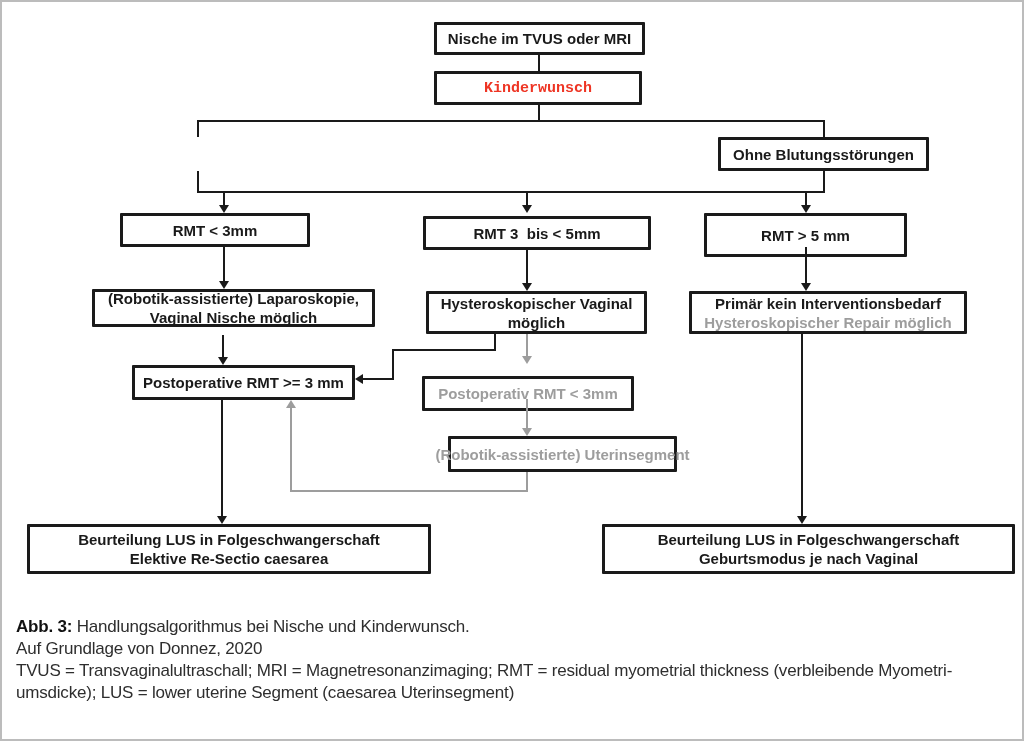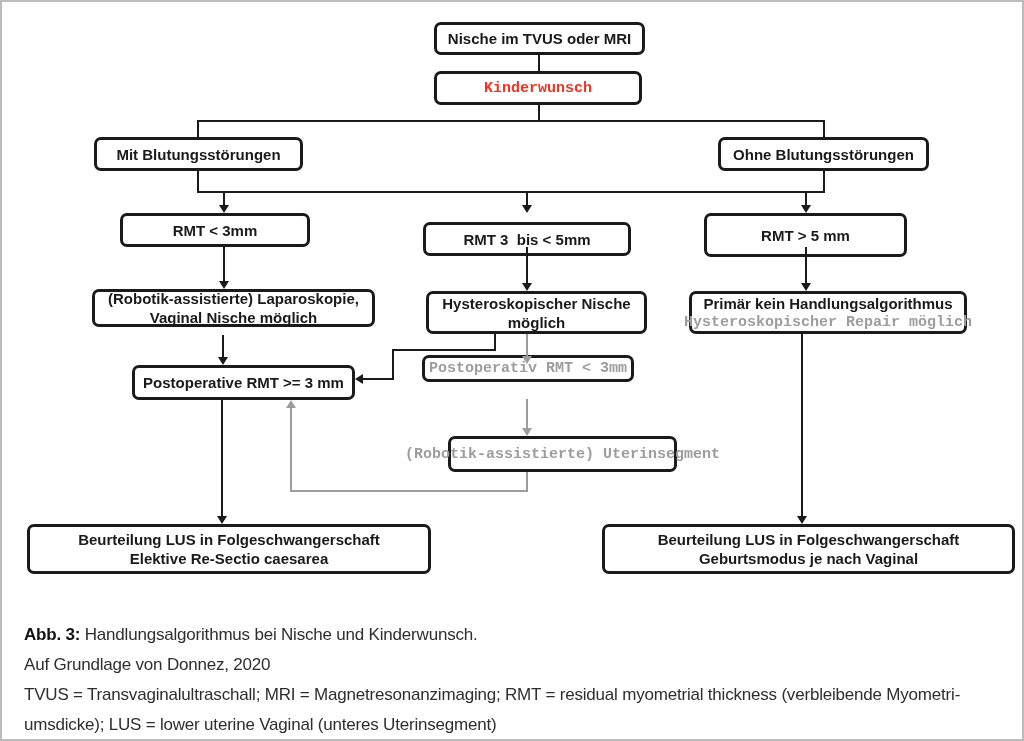--- a/index.html
+++ b/index.html
@@ -7,89 +7,86 @@
     position:relative;width:1024px;height:741px;margin:0 auto;
     background:#ffffff;border:2px solid #bcbcbc;box-sizing:border-box;
     font-family:"Liberation Sans",sans-serif;overflow:hidden;
     --ink:#1a1a1a;
     --highlight-red:#ee3524;
     --secondary-gray:#9d9d9d;
     --caption-ink:#2e2e2e;
   }
   .node{
     position:absolute;box-sizing:border-box;border:3px solid var(--ink);
-    border-radius:7px;background:#fff;display:flex;flex-direction:column;
+    border-radius:1px;background:#fff;display:flex;flex-direction:column;
     align-items:center;justify-content:center;text-align:center;
     font-weight:bold;font-size:15px;line-height:19px;color:var(--ink);
     white-space:pre;
   }
   .node span{display:block;}
   .red{color:var(--highlight-red);font-family:Liberation Mono, monospace;}
-  .gray{color:var(--secondary-gray);font-family:Liberation Mono, monospace;}
+  .gray{color:var(--secondary-gray);}
   .lv{position:absolute;width:2px;background:var(--ink);}
   .lh{position:absolute;height:2px;background:var(--ink);}
   .lv.g,.lh.g{background:var(--secondary-gray);}
   .ad{position:absolute;width:0;height:0;border-left:5px solid transparent;border-right:5px solid transparent;border-top:8px solid var(--ink);}
   .ad.g{border-top-color:var(--secondary-gray);}
   .al{position:absolute;width:0;height:0;border-top:5px solid transparent;border-bottom:5px solid transparent;border-right:8px solid var(--ink);}
   .au{position:absolute;width:0;height:0;border-left:5px solid transparent;border-right:5px solid transparent;border-bottom:8px solid var(--secondary-gray);}
   .caption{
     position:absolute;left:14px;top:614px;width:1000px;
     color:var(--caption-ink);font-size:17px;line-height:22px;letter-spacing:-0.2px;
   }
-  .caption p{margin:8px;}
+  .caption p{margin:0;}
   .caption .b{font-weight:bold;color:#111;}
 </style>
 </head>
 <body>
 
 <div id="page" style="--highlight-red: #ee3524; --secondary-gray: #9d9d9d; --line-black: #1a1a1a;">
 
   <div class="node" style="left:432px;top:20px;width:211px;height:33px">
     <span>Nische im TVUS oder MRI</span>
   </div>
 
   <div class="node" style="left:432px;top:69px;width:208px;height:34px">
     <span class="red">Kinderwunsch</span>
   </div>
 
-  <div class="node" style="left:92px;top:135px;width:209px;height:34px">
-    <span>Mit Blutungsstörungen</span>
-  </div>
   <div class="node" style="left:716px;top:135px;width:211px;height:34px">
     <span>Ohne Blutungsstörungen</span>
   </div>
 
   <div class="node" style="left:118px;top:211px;width:190px;height:34px">
     <span>RMT &lt; 3mm</span>
   </div>
-  <div class="node" style="left:421px;top:220px;width:208px;height:34px">
+  <div class="node" style="left:421px;top:214px;width:228px;height:34px">
     <span>RMT 3  bis &lt; 5mm</span>
   </div>
   <div class="node" style="left:702px;top:211px;width:203px;height:44px">
     <span>RMT &gt; 5 mm</span>
   </div>
 
   <div class="node" style="left:90px;top:287px;width:283px;height:38px">
     <span>(Robotik-assistierte) Laparoskopie,</span>
     <span>Vaginal Nische möglich</span>
   </div>
   <div class="node" style="left:424px;top:289px;width:221px;height:43px">
-    <span>Hysteroskopischer Nische</span>
+    <span>Hysteroskopischer Vaginal</span>
     <span>möglich</span>
   </div>
   <div class="node" style="left:687px;top:289px;width:278px;height:43px">
-    <span>Primär kein Handlungsalgorithmus</span>
+    <span>Primär kein Interventionsbedarf</span>
     <span class="gray">Hysteroskopischer Repair möglich</span>
   </div>
 
   <div class="node" style="left:130px;top:363px;width:223px;height:35px">
     <span>Postoperative RMT &gt;= 3 mm</span>
   </div>
-  <div class="node" style="left:420px;top:353px;width:212px;height:27px">
+  <div class="node" style="left:420px;top:374px;width:212px;height:35px">
     <span class="gray">Postoperativ RMT &lt; 3mm</span>
   </div>
 
   <div class="node" style="left:446px;top:434px;width:229px;height:36px">
     <span class="gray">(Robotik-assistierte) Uterinsegment</span>
   </div>
 
   <div class="node" style="left:25px;top:522px;width:404px;height:50px">
     <span>Beurteilung LUS in Folgeschwangerschaft</span>
     <span>Elektive Re-Sectio caesarea</span>
@@ -145,16 +142,16 @@
   <div class="lv g" style="left:288px;top:405px;height:85px"></div>
   <div class="au" style="left:284px;top:398px"></div>
 
   <div class="caption">
     <p>
       <span class="b">Abb. 3:</span>
       <span>Handlungsalgorithmus bei Nische und Kinderwunsch.</span>
     </p>
     <p>Auf Grundlage von Donnez, 2020</p>
     <p>TVUS = Transvaginalultraschall; MRI = Magnetresonanzimaging; RMT = residual myometrial thickness (verbleibende Myometri-</p>
-    <p>umsdicke); LUS = lower uterine Vaginal (unteres Uterinsegment)</p>
+    <p>umsdicke); LUS = lower uterine Segment (caesarea Uterinsegment)</p>
   </div>
 
 </div>
 
 </body></html>

